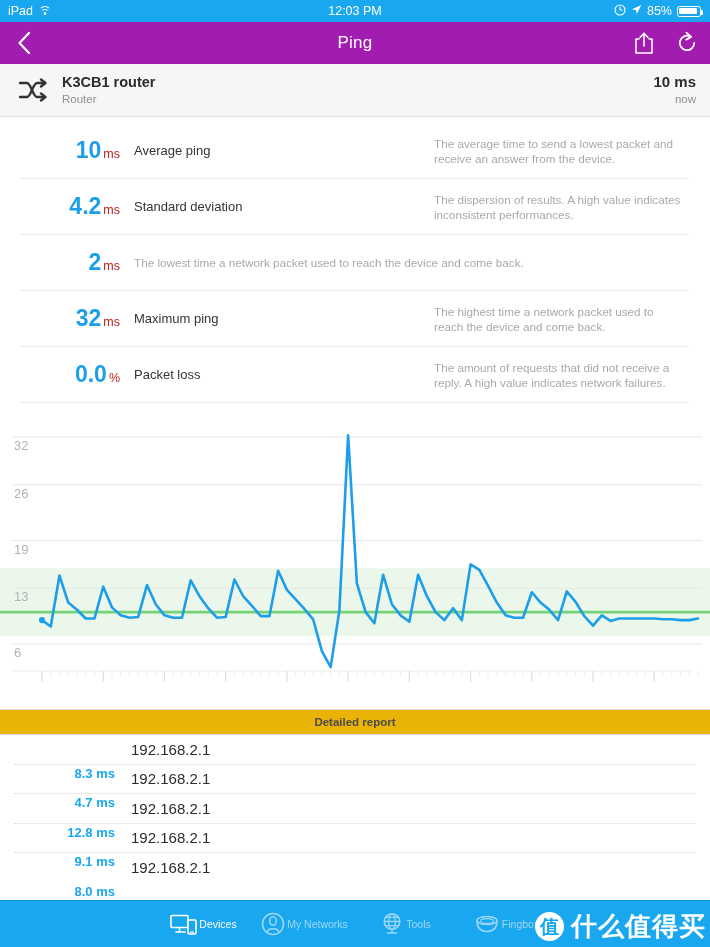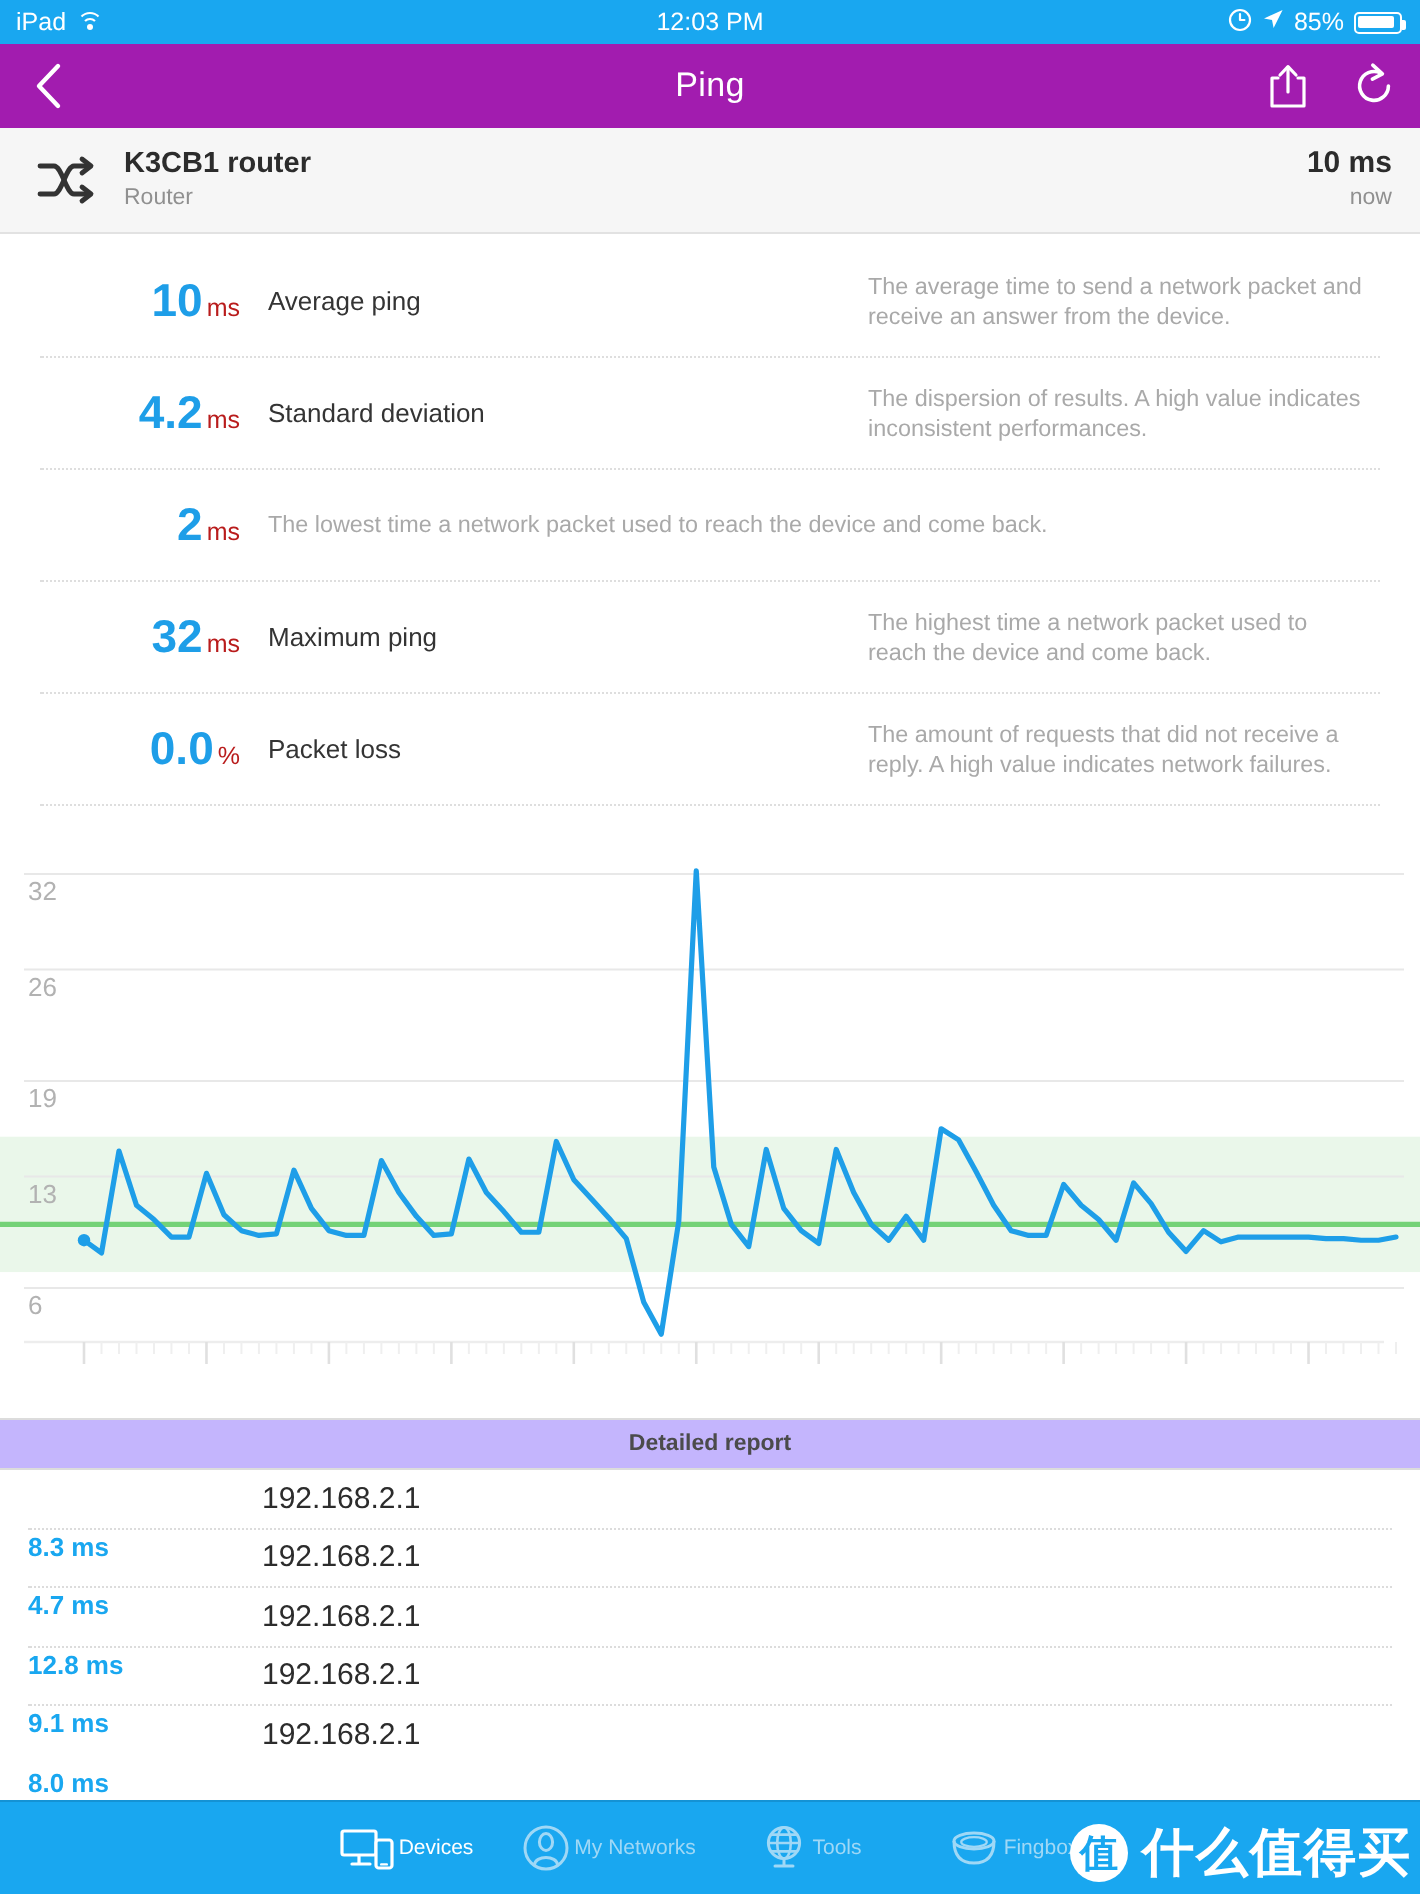--- a/index.html
+++ b/index.html
@@ -97,31 +97,31 @@
   .stat-val .unit { font-size: 12.5px; font-weight: normal; color: #b91c1c; margin-left: 2px; }
   .stat-label { flex: 0 0 300px; font-size: 13px; color: #343434; }
   .stat-desc { flex: 1; font-size: 11.7px; color: #a9a9a9; line-height: 15px; }
 
   
   .chart-wrap { position: relative; height: 290px; margin-top: 16px; }
   .chart-svg { display: block; }
 
   
   .report-head {
-    height: 26px; background: #c4b5fd; border-top: 1px solid #dcdcdc; border-bottom: 1px solid #dcdcdc;
+    height: 26px; background: #eab308; border-top: 1px solid #dcdcdc; border-bottom: 1px solid #dcdcdc;
     display: flex; align-items: center; justify-content: center;
     font-size: 11.5px; color: #4b4b4b; font-weight: bold;
   }
   .report-row {
     display: flex; align-items: center; height: 29.5px;
     border-bottom: 1px dotted #dcdcdc; margin: 0 14px;
   }
   .report-row:last-child { border-bottom: none; }
   .rep-val {
-    width: 117px; padding-right: 16px;
+    width: 117px; text-align: right; padding-right: 16px;
     color: #19a7f0; font-weight: bold; font-size: 13px; margin-top: 48px;
   }
   .rep-ip { font-size: 15px; color: #2c2c2c; }
 
   
   .tabbar {
     position: absolute; left: 0; right: 0; bottom: 0; height: 47px;
     background: #19a7f0; display: flex; align-items: stretch;
     border-top: 1px solid #1492d4;
   }
@@ -224,21 +224,21 @@
     <div class="devhead-right">
       <div class="devhead-val">10 ms</div>
       <div class="devhead-when">now</div>
     </div>
   </div>
 
   <div class="stats" id="stats-container">
       <div class="stat-row">
         <div class="stat-val"><span>10</span><span class="unit">ms</span></div>
         <div class="stat-label">Average ping</div>
-        <div class="stat-desc">The average time to send a network packet and receive an answer from the device.</div>
+        <div class="stat-desc">The average time to send a lowest packet and receive an answer from the device.</div>
       </div>
       <div class="stat-row">
         <div class="stat-val"><span>4.2</span><span class="unit">ms</span></div>
         <div class="stat-label">Standard deviation</div>
         <div class="stat-desc">The dispersion of results. A high value indicates inconsistent performances.</div>
       </div>
       <div class="stat-row">
         <div class="stat-val"><span>2</span><span class="unit">ms</span></div>
         <div class="stat-desc">The lowest time a network packet used to reach the device and come back.</div>
       </div>

